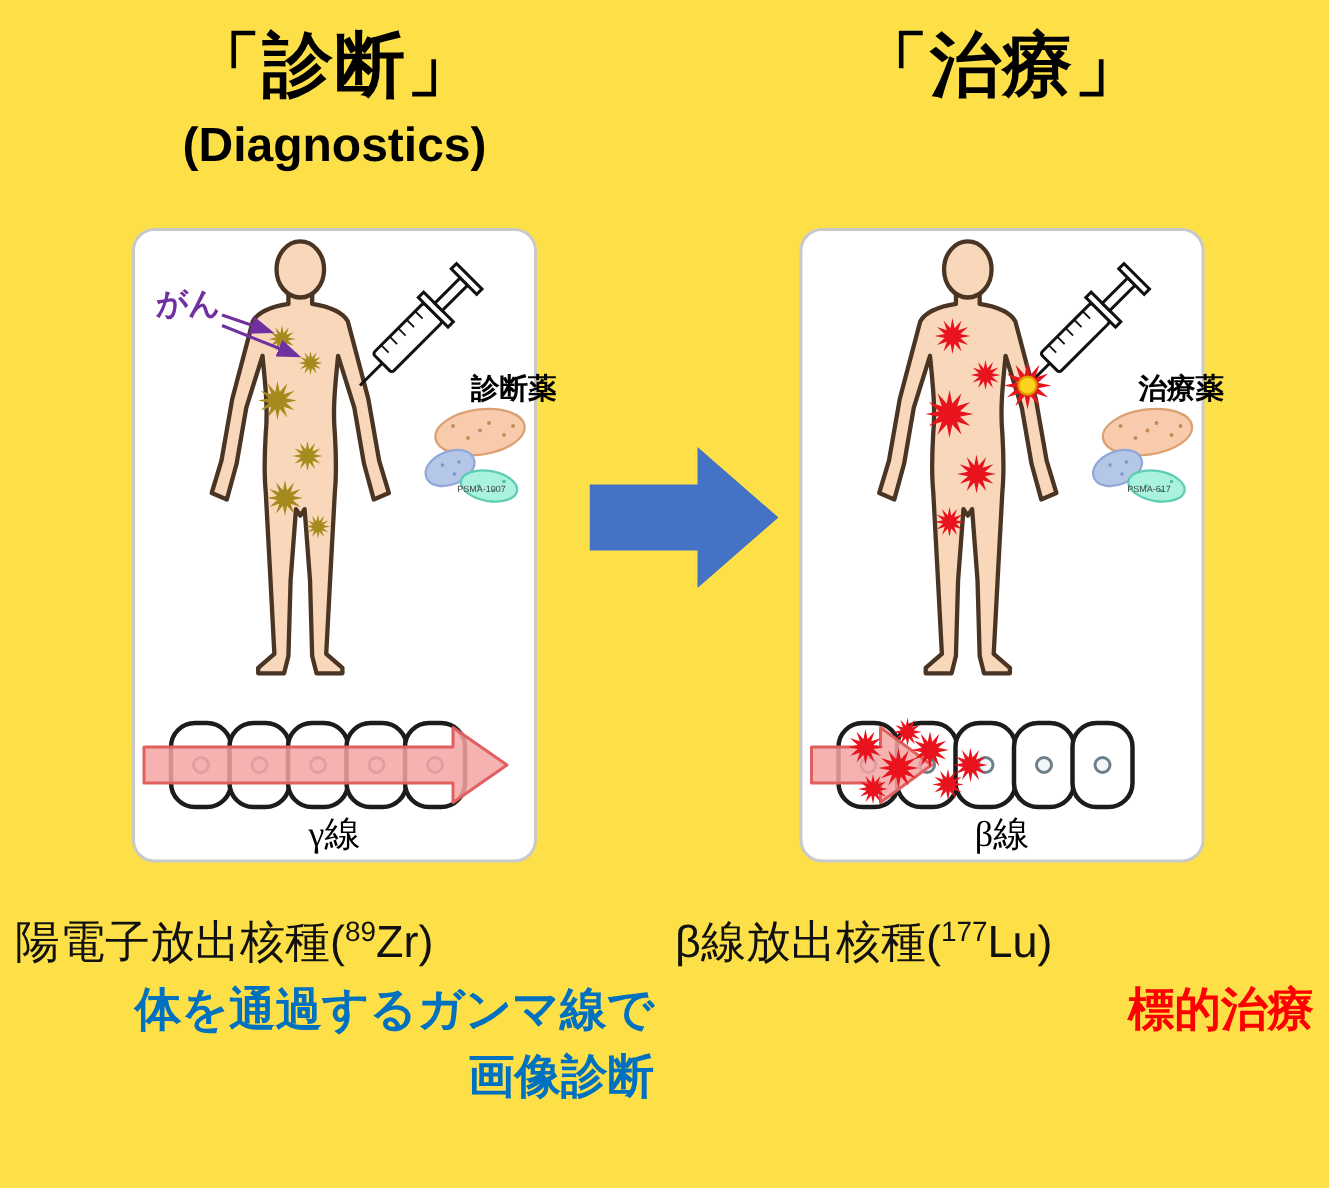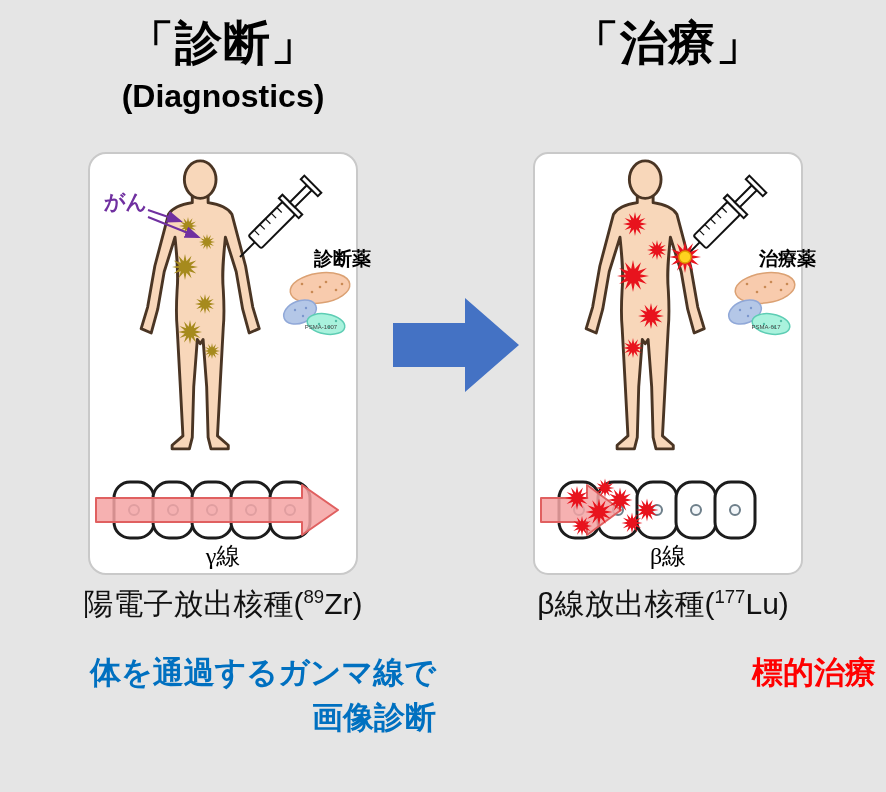--- a/index.html
+++ b/index.html
@@ -1,43 +1,43 @@
 <!DOCTYPE html>
 <html style="--caption-blue: #0070c0; --caption-red: #ff0000; --marker-yellow: #a68a1d; --marker-red: #e8131d; --center-arrow-blue: #4472c4; --cancer-purple: #7030a0; --beam-pink: #f4a3a3; --beam-red: #e06060; --skin: #f8d7ba; --body-outline: #4a3524; --burst-center-yellow: #ffd21f;"><head>
 <meta charset="utf-8">
 <style>
   * { margin:0; padding:0; box-sizing:border-box; }
   html,body { background:#fff; }
   .canvas {
-    position:relative; width:886px; height:792px; background:#e5e5e5;
+    position:relative; width:886px; height:792px; background:#fde047;
     font-family:"Liberation Sans", sans-serif; color:#000; overflow:hidden;
   }
   .hdr { position:absolute; width:270px; text-align:center; }
   .hdr-left  { left:88px;  top:12px; }
   .hdr-right { left:533px; top:12px; }
   .hdr .title    { font-size:47px; font-weight:bold; line-height:62px; letter-spacing:1px; }
   .hdr .subtitle { font-size:32px; font-weight:bold; line-height:44px; }
 
   .panel {
     position:absolute; width:270px; height:423px; background:#fff;
     border:2px solid #c9c9c9; border-radius:15px;
   }
-  .panel-left  { left:88px;  top:152px;border-radius:18px; }
+  .panel-left  { left:88px;  top:152px; }
   .panel-right { left:533px; top:152px; }
   .panel svg.scene { position:absolute; left:0; top:0; }
 
   .cancer-label   { position:absolute; left:14px; top:34px; font-size:21px; font-weight:bold; color:var(--cancer-purple); }
   .drug-label     { position:absolute; left:200px; top:92px; font-size:19px; font-weight:bold; color:#000; white-space:nowrap;padding-left:24px; }
   .molecule-label { position:absolute; left:192px; top:170px; width:78px; font-size:6px; text-align:center; color:#444; }
   .ray-label      { position:absolute; left:0; top:386px; width:100%; text-align:center; font-size:24px; color:#000;font-family:Liberation Serif, serif; }
 
   .center-arrow { position:absolute; left:393px; top:296px; }
   .center-arrow-shape { fill:var(--center-arrow-blue); }
 
-  .nuclide { position:absolute; top:584px; width:426px; text-align:center; font-size:30px; color:#111; white-space:nowrap; }
+  .nuclide { position:absolute; top:608px; width:426px; font-size:30px; color:#111; white-space:nowrap; }
   .nuclide-left  { left:10px; }
   .nuclide-right { left:450px; }
   .nuclide sup { font-size:0.62em; }
 
   .caption { position:absolute; top:650px; width:426px; text-align:right; font-size:31px; font-weight:bold; line-height:45px; }
   .caption-left  { left:10px;  color:var(--caption-blue); }
   .caption-right { left:450px; color:var(--caption-red); }
 
   
   .body-shape { fill:var(--skin); stroke:var(--body-outline); stroke-width:4px; stroke-linejoin:round; }

